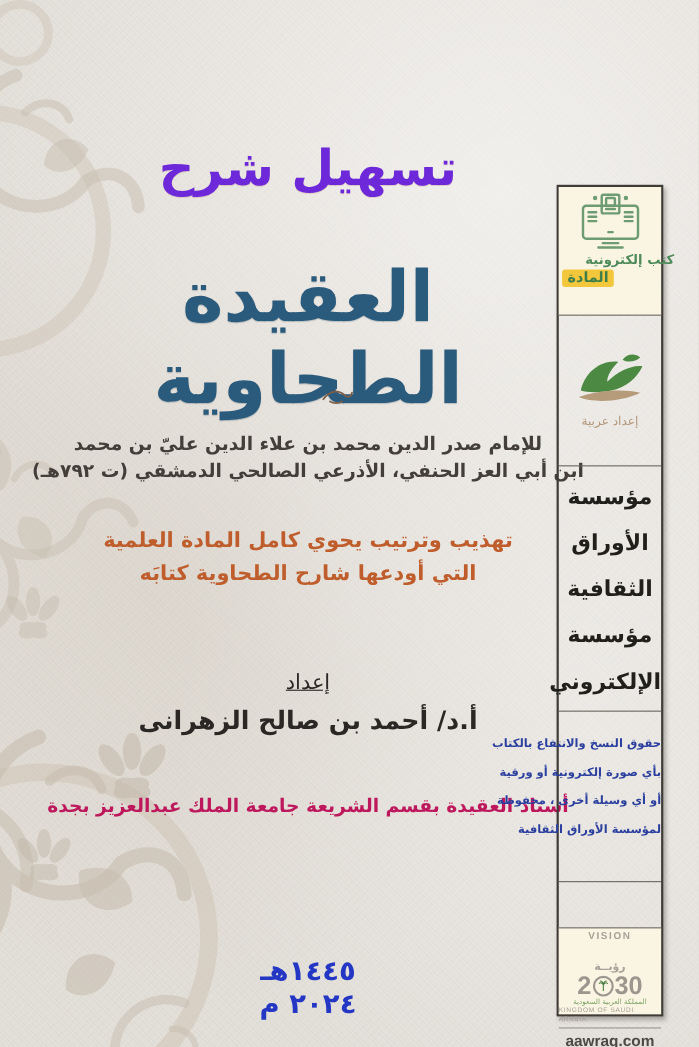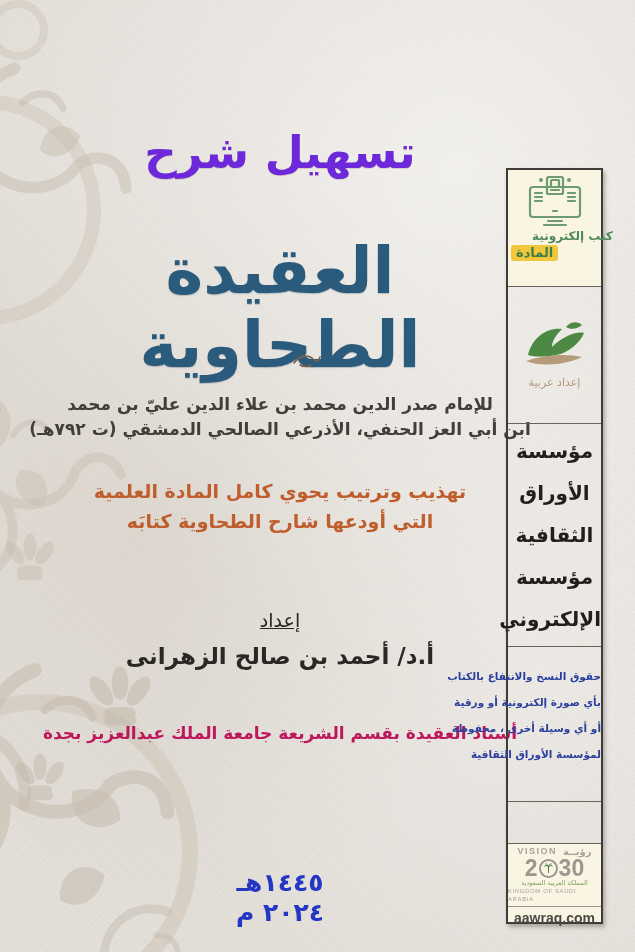--- a/index.html
+++ b/index.html
@@ -42,22 +42,22 @@
     font-weight:bold;font-size:13px;padding:0 5px 1px;border-radius:3px;direction:rtl;}
   .sec-logo{height:137px;display:flex;flex-direction:column;align-items:center;justify-content:center;}
   .logo-word{font-size:11px;color:#b3977a;margin-top:3px;direction:rtl;}
   .sec-foundation{height:223px;display:flex;flex-direction:column;justify-content:center;}
   .f-line{font-size:20px;font-weight:bold;color:#211f1c;text-align:center;line-height:42px;direction:rtl;}
   .sec-copy{height:155px;padding-top:16px;padding-left:23px;}
   .c-line{font-size:10.5px;font-weight:bold;color:#2b3f9e;text-align:center;line-height:26px;direction:rtl;white-space:nowrap;}
   .sec-spacer{flex:1;border-bottom:none;}
   .sec-vision{height:79px;background:#faf5e3;border-top:1px solid #68645c;border-bottom:none;
     display:flex;flex-direction:column;align-items:center;justify-content:flex-start;padding-top:2px;}
-  .v-row1{display:flex;align-items:flex-start;gap:6px;font-size:9px;font-weight:bold;
-    color:#a5a199;letter-spacing:1.5px;font-family:"Liberation Sans",sans-serif;}
+  .v-row1{display:flex;align-items:center;gap:18px;font-size:9px;font-weight:bold;
+    color:#a5a199;letter-spacing:1.5px;font-family:"Liberation Sans",sans-serif;flex-direction:column;}
   .v-row1 .ar{letter-spacing:0;font-family:"DejaVu Sans",sans-serif;font-size:10px;}
   .v-row2{display:flex;align-items:center;font-size:23px;font-weight:bold;color:#9b978f;
     line-height:22px;font-family:"Liberation Sans",sans-serif;}
   .v-zero{display:inline-flex;align-items:center;justify-content:center;width:15px;height:15px;
     border:2.5px solid #9b978f;border-radius:50%;margin:0 1px;}
   .v-row3{font-size:6.5px;color:#7da263;line-height:8px;direction:rtl;}
   .v-row4{font-size:6px;color:#a5a199;letter-spacing:.6px;line-height:8px;
     font-family:"Liberation Sans",sans-serif;}
   .v-web{border-top:1px solid #9a968e;width:100%;text-align:center;font-size:14px;
     font-weight:bold;color:#4b4a46;padding-top:3px;margin-top:3px;

